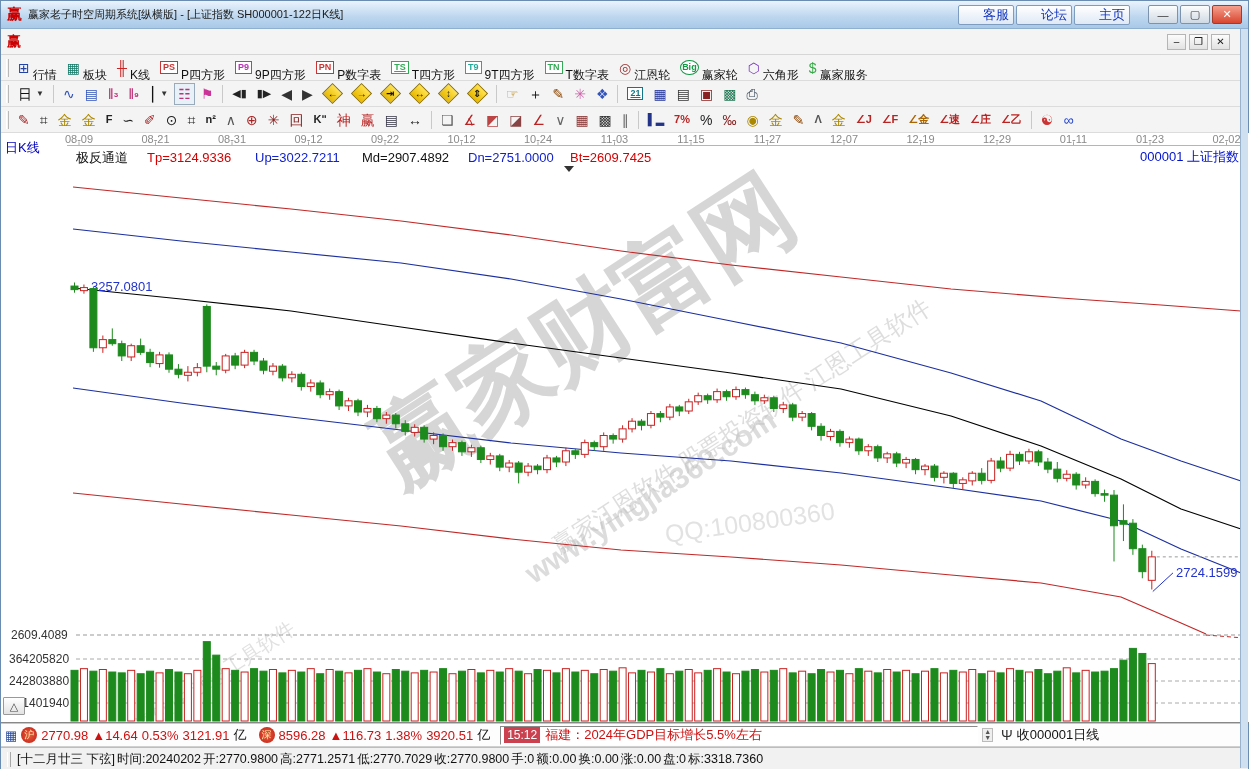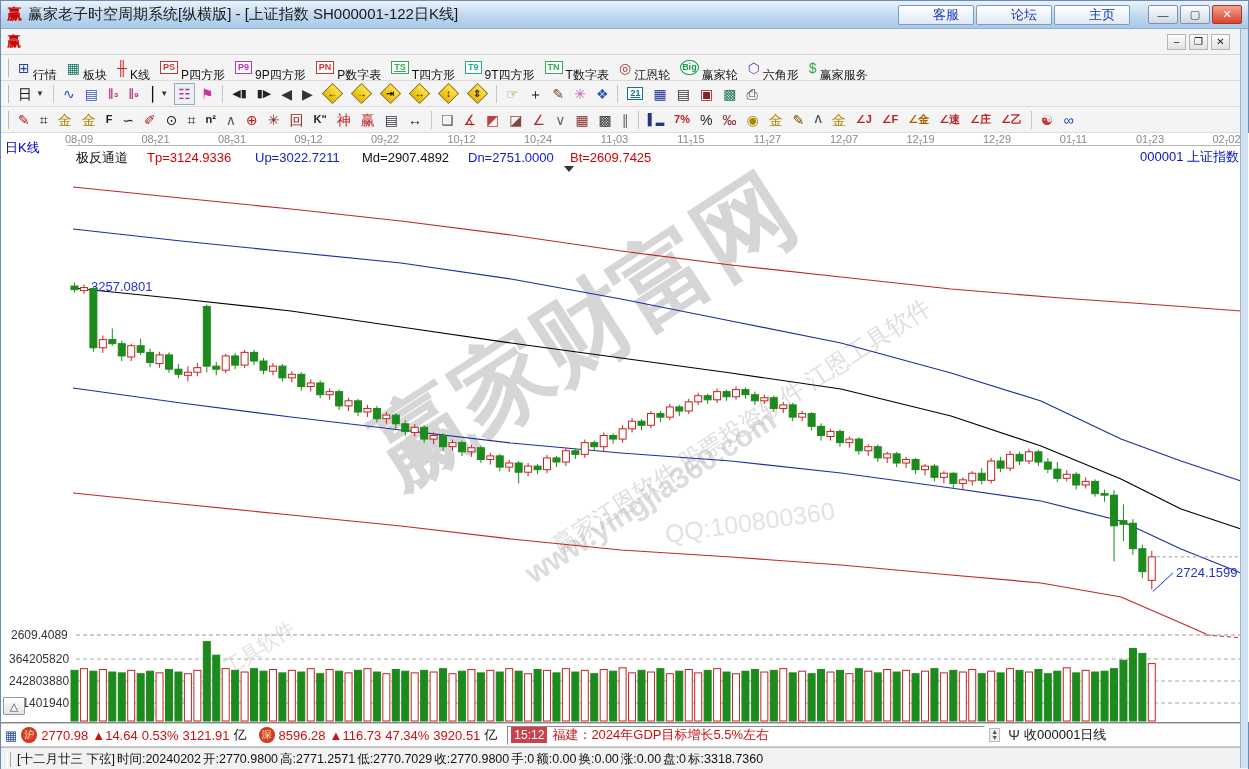--- a/index.html
+++ b/index.html
@@ -4,23 +4,23 @@
 <style>
   * { margin:0; padding:0; box-sizing:border-box; }
   html,body { width:1249px; height:769px; overflow:hidden;
     font-family:"Liberation Sans","DejaVu Sans",sans-serif; font-size:13px; background:#fff; }
   .win { position:relative; width:1249px; height:769px; border:1px solid #6a8cb0; }
 
   
   .titlebar { height:28px; display:flex; align-items:center; padding:0 6px; gap:6px;
     background:linear-gradient(#eaf3fc,#bcd6ee 60%,#a9c9e8); border-bottom:1px solid #8fb0cf; }
   .tb-logo { color:#c00; font-weight:bold; font-size:15px; }
-  .tb-title { font-size:15px; color:#1a1a1a; }
+  .tb-title { font-size:11px; color:#1a1a1a; }
   .tb-spacer { flex:1; }
-  .tb-link { width:76px; height:20px; margin-right:2px; display:inline-flex; align-items:center; justify-content:center;
+  .tb-link { width:56px; height:20px; margin-right:2px; display:inline-flex; align-items:center; justify-content:center;
     background:linear-gradient(#ffffff,#dfe9f5); border:1px solid #7d9cc0; border-radius:2px;
     color:#1133bb; font-size:13px; cursor:default;padding-left:20px; }
   .winctl { display:flex; gap:2px; margin-left:10px; }
   .wbtn { width:30px; height:19px; display:inline-flex; align-items:center; justify-content:center;
     border:1px solid #7d93ad; border-radius:2px; background:linear-gradient(#fdfdfd,#cfd9e4);
     font-size:11px; color:#333; }
   .wbtn.close { background:linear-gradient(#f5a08e,#d8452e); color:#fff; border-color:#a33a27; font-weight:bold; }
 
   
   .menubar { height:26px; display:flex; align-items:center; padding:0 6px; gap:2px;
@@ -835,21 +835,21 @@
     <span class="ib-grid">▦</span>
     <span class="circ">沪</span>
     <span class="red">2770.98</span>
     <span class="red">▲14.64</span>
     <span class="red">0.53%</span>
     <span class="red">3121.91</span>
     <span class="dark">亿</span>
     <span class="circ" style="margin-left:8px">深</span>
     <span class="red">8596.28</span>
     <span class="red">▲116.73</span>
-    <span class="red">47.34%</span>
+    <span class="red">1.38%</span>
     <span class="red">3920.51</span>
     <span class="dark">亿</span>
     <span class="ticker">
       <span class="tbadge">15:12</span>
       <span class="red">福建：2024年GDP目标增长5.5%左右</span>
 
     </span>
     <span class="spin">
         <span>▲</span>
         <span>▼</span>

